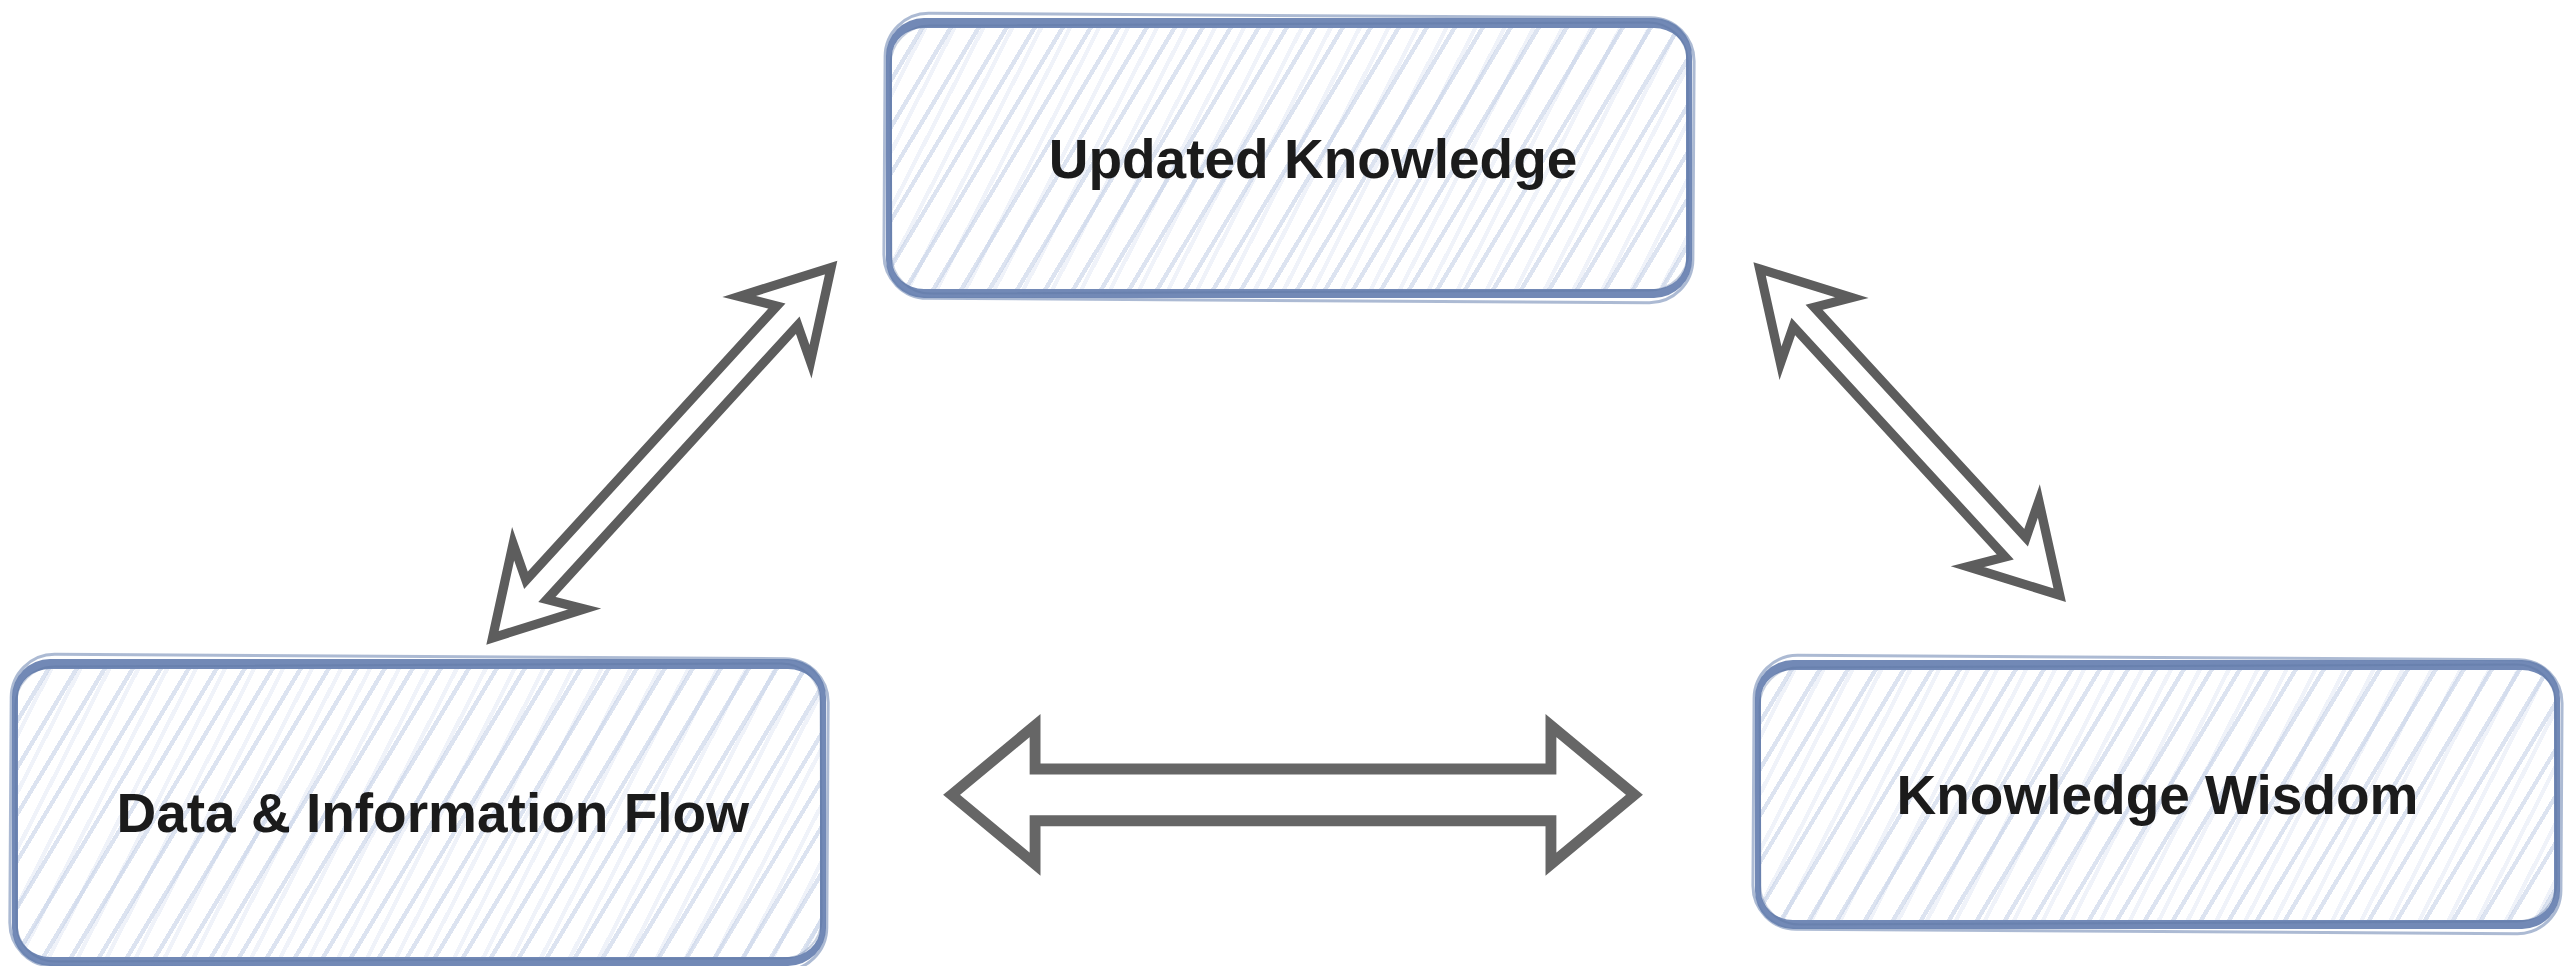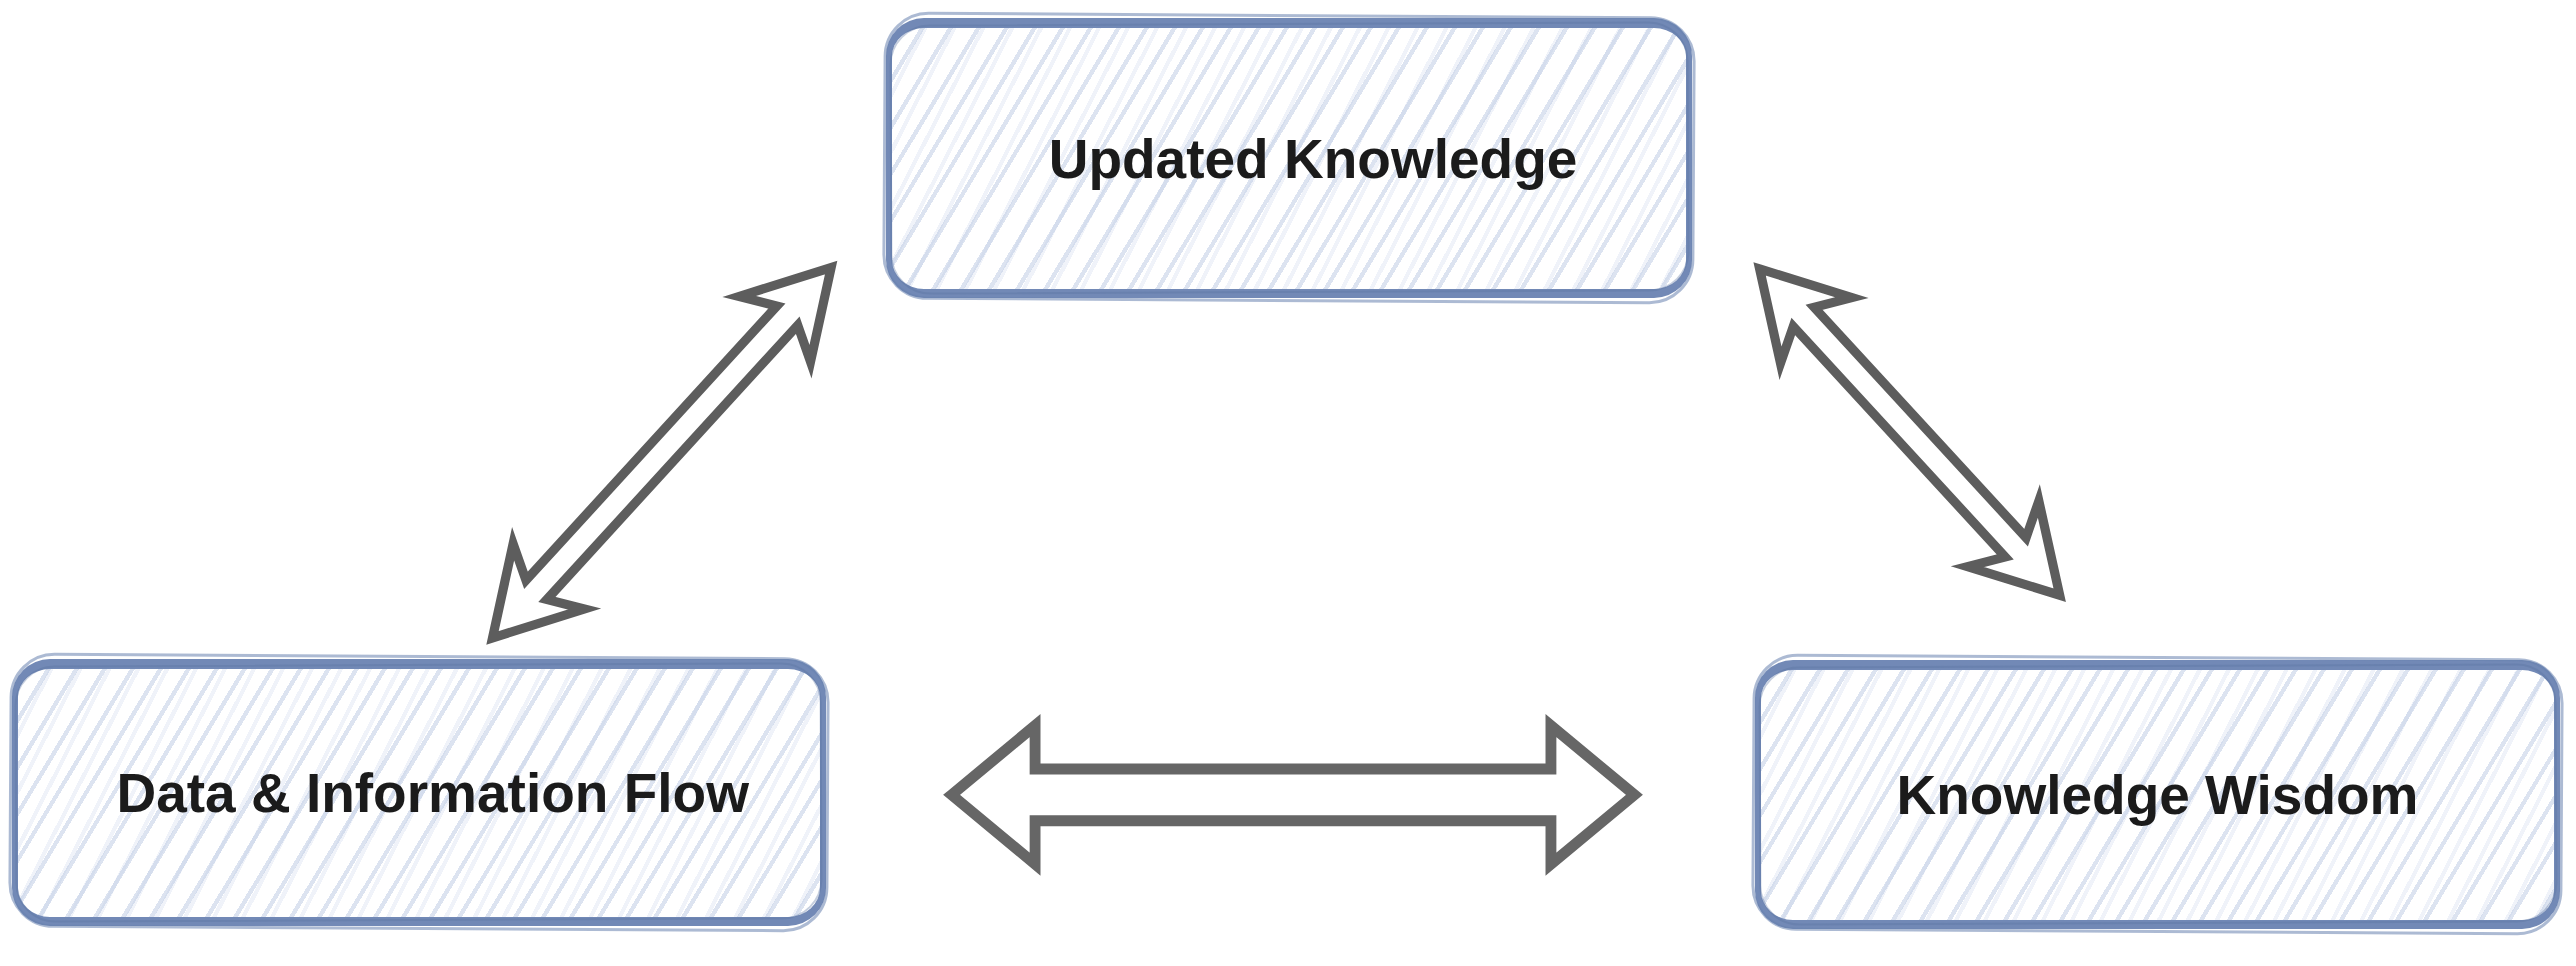--- a/index.html
+++ b/index.html
@@ -57,21 +57,21 @@
   }
   .node-label {
     font-size: 55px;
     font-weight: 700;
     color: #1b1b1b;
     letter-spacing: 0px;
     padding: 0 25px;
     line-height: 1.1;
   }
   .node-top    { left: 886px; top: 18.4px;  width: 806px; height: 280px; padding-left: 48px; }
-  .node-left   { left: 11.7px;   top: 659px; width: 814px; height: 267px; padding-left: 28px; }
+  .node-left   { left: 11.7px;   top: 659px; width: 814px; height: 307px; padding-left: 28px; }
   .node-right  { left: 1755px; top: 660px; width: 805px; height: 269px; }
 
   .arrows {
     position: absolute;
     left: 0; top: 0;
     width: 2576px;
     height: 967px;
     pointer-events: none;
   }
   .arrow {

